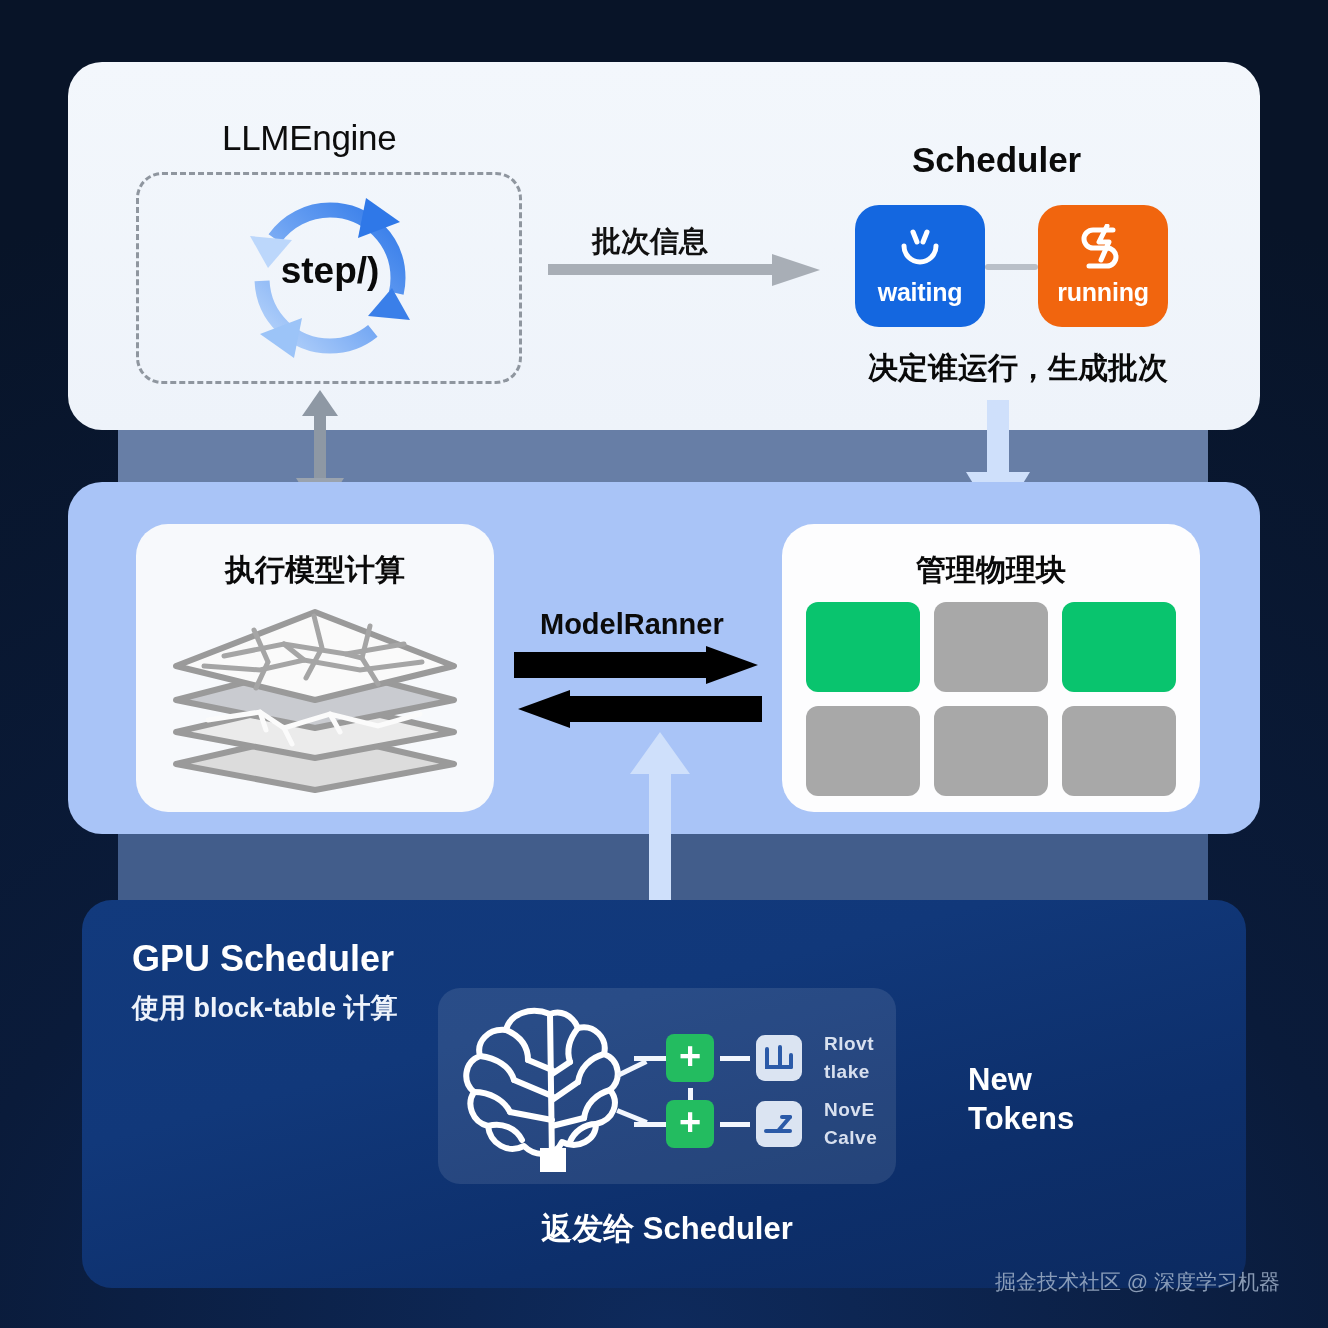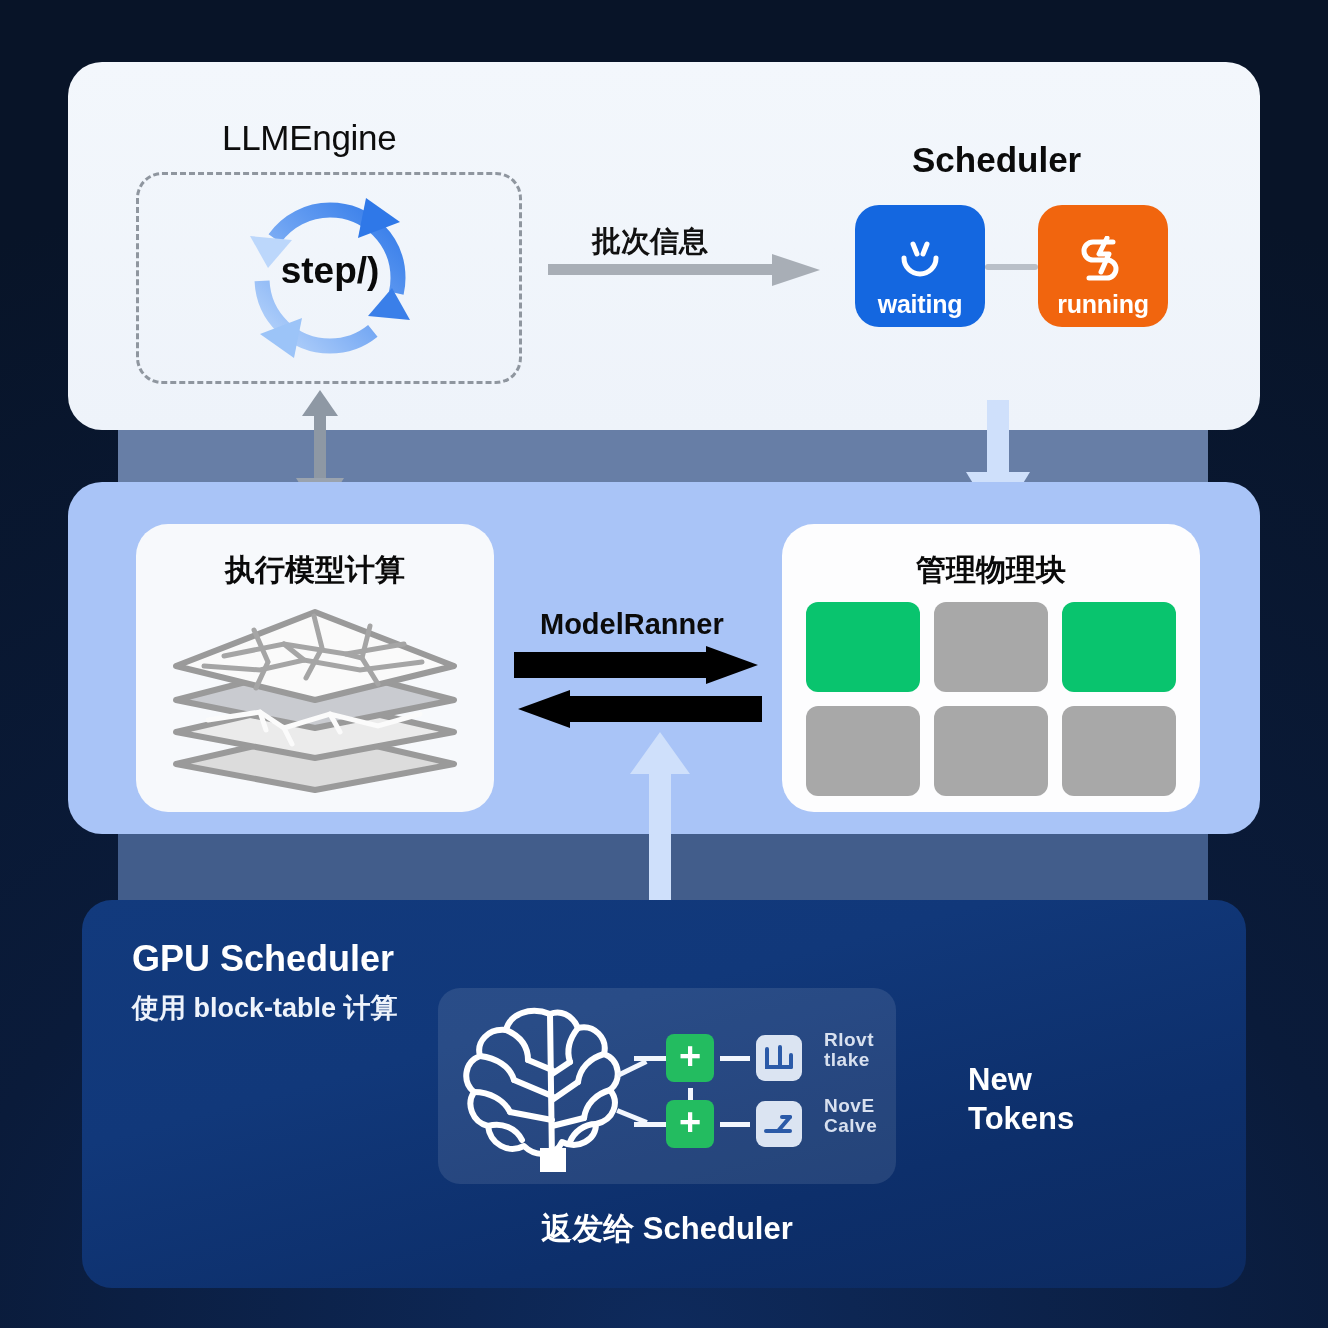--- a/index.html
+++ b/index.html
@@ -46,21 +46,21 @@
     position:absolute; left:592px; top:222px; font-size:29px; font-weight:bold; color:#111;
   }
   .batch-arrow { position:absolute; left:548px; top:252px; width:278px; height:36px; }
 
   .title-sched {
     position:absolute; left:912px; top:140px; font-size:35px; font-weight:bold; color:#0b0b0b;
   }
   .badge {
     position:absolute; width:130px; height:122px; border-radius:24px;
     display:flex; flex-direction:column; align-items:center; justify-content:flex-end;
-    padding-bottom:8px;
+    padding-bottom:20px;
   }
   .badge.waiting { left:855px; top:205px; background:#1467e0; }
   .badge.running { left:1038px; top:205px; background:#f1650e; }
   .badge svg { width:52px; height:52px; margin-bottom:2px; }
   .badge span { color:#fff; font-size:25px; font-weight:bold; letter-spacing:-.2px; }
   .badge-link { position:absolute; left:985px; top:264px; width:53px; height:6px;
     background:#b9bfc8; border-radius:3px; }
   .sched-cap {
     position:absolute; left:848px; top:348px; width:340px; text-align:center;
     font-size:30px; font-weight:bold; color:#090909;
@@ -117,21 +117,21 @@
   }
   .plus.p1 { left:228px; top:46px; }
   .plus.p2 { left:228px; top:112px; }
   .chip {
     position:absolute; width:46px; height:46px; background:#dbe4f2; border-radius:9px;
   }
   .chip.c1 { left:318px; top:47px; }
   .chip.c2 { left:318px; top:113px; }
   .glyph-text {
     position:absolute; color:#e8eef9; font-size:19px; font-weight:bold;
-    line-height:20px; letter-spacing:.5px; opacity:.92;
+    line-height:28px; letter-spacing:.5px; opacity:.92;
   }
   .glyph-text.g1 { left:386px; top:42px; }
   .glyph-text.g2 { left:386px; top:108px; }
   .wire { position:absolute; background:#f2f6fd; }
 
   .newtok {
     position:absolute; left:968px; top:1060px; width:180px;
     font-size:31px; font-weight:bold; color:#fff; line-height:39px;
   }
   .back-cap {
@@ -192,20 +192,21 @@
   </div>
 
   <div class="badge running">
     <svg viewBox="0 0 52 52">
       <path d="M36 6 L16 6 A9 9 0 0 0 16 24 L30 24 A9 9 0 0 1 30 42 L12 42" fill="none" stroke="#fff" stroke-width="5" stroke-linecap="round" stroke-linejoin="round"></path>
       <path d="M30 2 L22 18 L32 18 L24 36" fill="none" stroke="#fff" stroke-width="5" stroke-linecap="round" stroke-linejoin="round"></path>
     </svg>
     <span>running</span>
   </div>
 
+  <div class="sched-cap">决定谁运行，生成批次</div>
 
   <svg class="vsvg" style="left:292px;top:388px;width:56px;height:130px;" viewBox="0 0 56 130">
     <rect x="22" y="18" width="12" height="92" fill="#8e98a4"></rect>
     <polygon points="28,2 46,28 10,28" fill="#8e98a4"></polygon>
     <polygon points="28,128 52,90 4,90" fill="#9aa3ae"></polygon>
   </svg>
 
   <svg class="vsvg" style="left:962px;top:400px;width:72px;height:128px;" viewBox="0 0 72 128">
     <rect x="25" y="0" width="22" height="80" fill="#cfe0fb"></rect>
     <polygon points="36,124 68,72 4,72" fill="#cfe0fb"></polygon>
@@ -330,13 +331,14 @@
 tlake</div>
     <div class="glyph-text g2" style="white-space:pre-line;">NovE
 Calve</div>
   </div>
 
   <div class="newtok" style="white-space:pre-line;">New
 Tokens</div>
 
   <div class="back-cap">返发给 Scheduler</div>
 
+  <div class="watermark">掘金技术社区 @ 深度学习机器</div>
 </div>
 
 </body></html>

